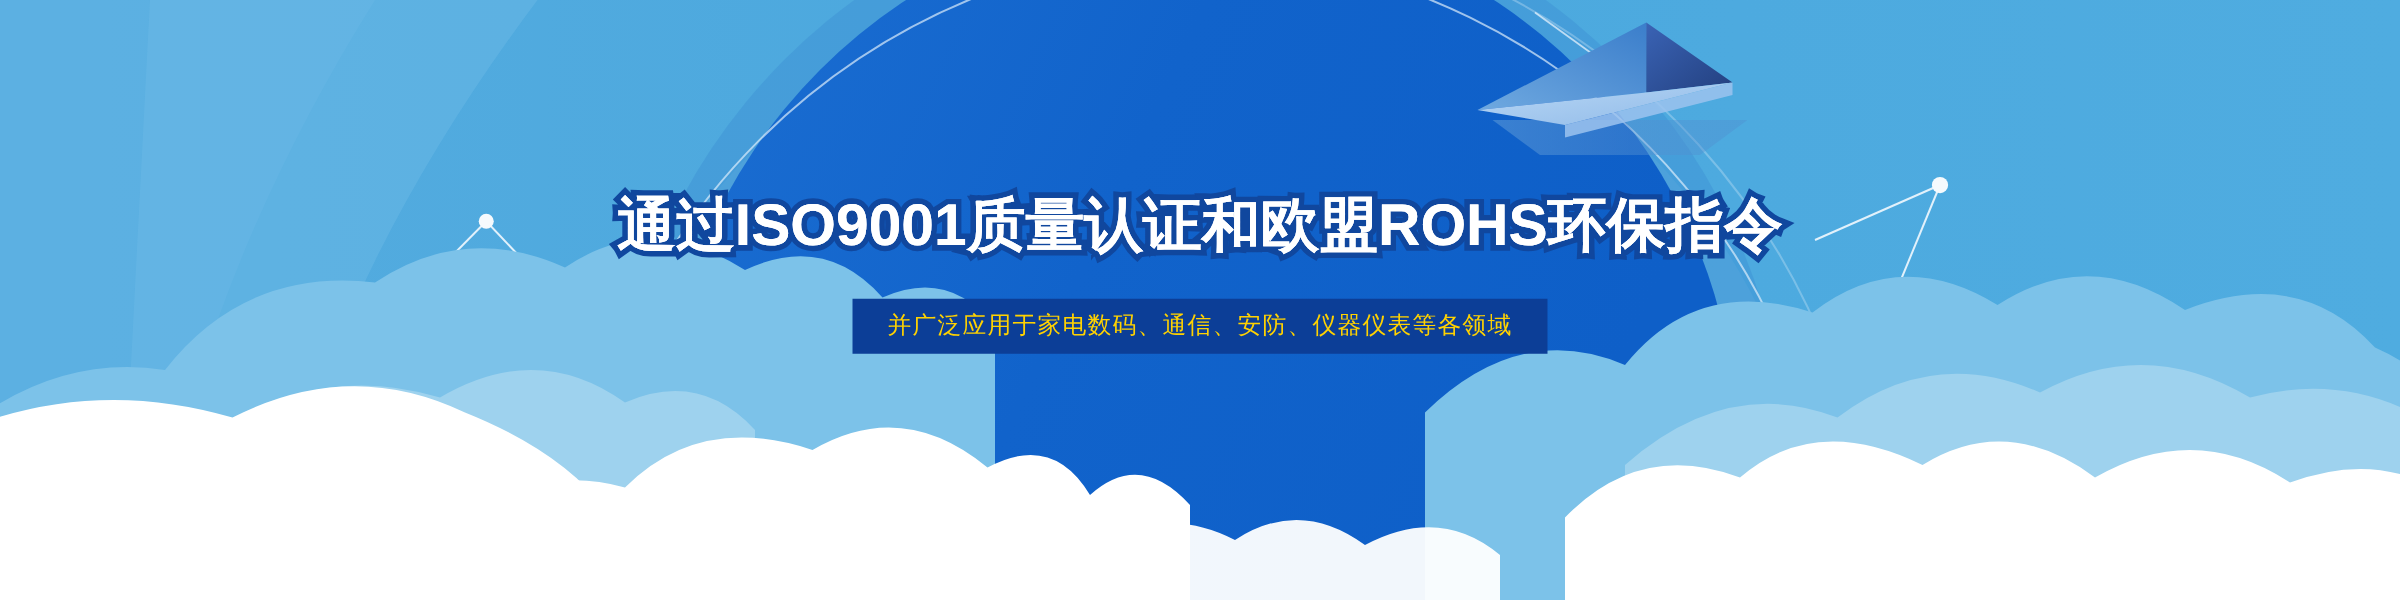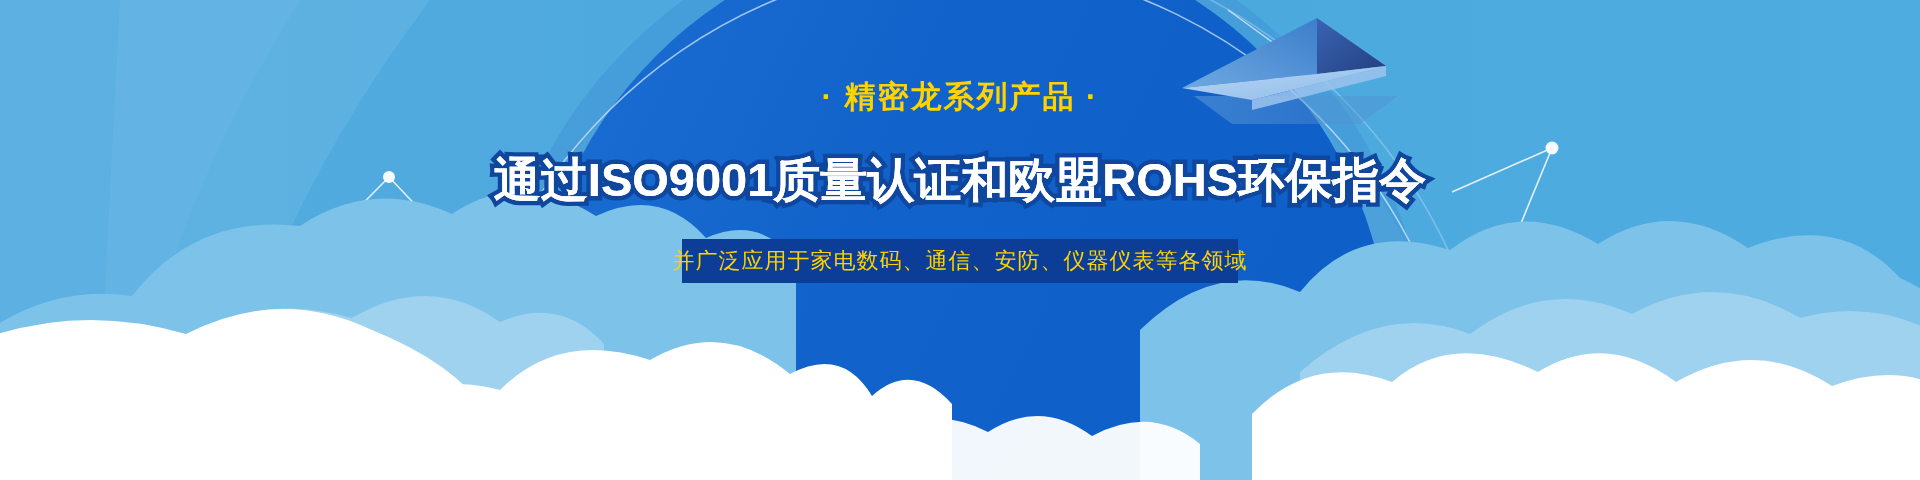--- a/index.html
+++ b/index.html
@@ -80,21 +80,21 @@
     left: 50%;
     transform: translateX(-50%);
     width: 556px;
     height: 44px;
     background: #0C3E97;
     display: flex;
     align-items: center;
     justify-content: center;
   }
   .subtitle-text {
-    font-size: 22px;
+    font-size: 19px;
     color: #FFD200;
     letter-spacing: 1px;
     white-space: nowrap;
     line-height: 44px;
   }
 </style>
 </head>
 <body>
 
 <div id="banner">
@@ -255,21 +255,20 @@
                  Q 1908 358 1965 402
                  L 1965 480 Z"></path>
         <path d="M 880 480 L 880 440 Q 930 402 988 432 Q 1040 398 1092 436
                  Q 1152 404 1200 444 L 1200 480 Z" opacity="0.95"></path>
       </g>
     </g>
   </svg>
 
   <div class="text-layer">
 
-    <div class="eyebrow">· 精密龙系列产品 ·</div>
 
     <div class="headline-wrap">
       <span class="headline">
         <span class="hl-stroke">通过ISO9001质量认证和欧盟ROHS环保指令</span>
         <span class="hl-fill">通过ISO9001质量认证和欧盟ROHS环保指令</span>
       </span>
     </div>
 
     <div class="subtitle-bar">
       <span class="subtitle-text">并广泛应用于家电数码、通信、安防、仪器仪表等各领域</span>

